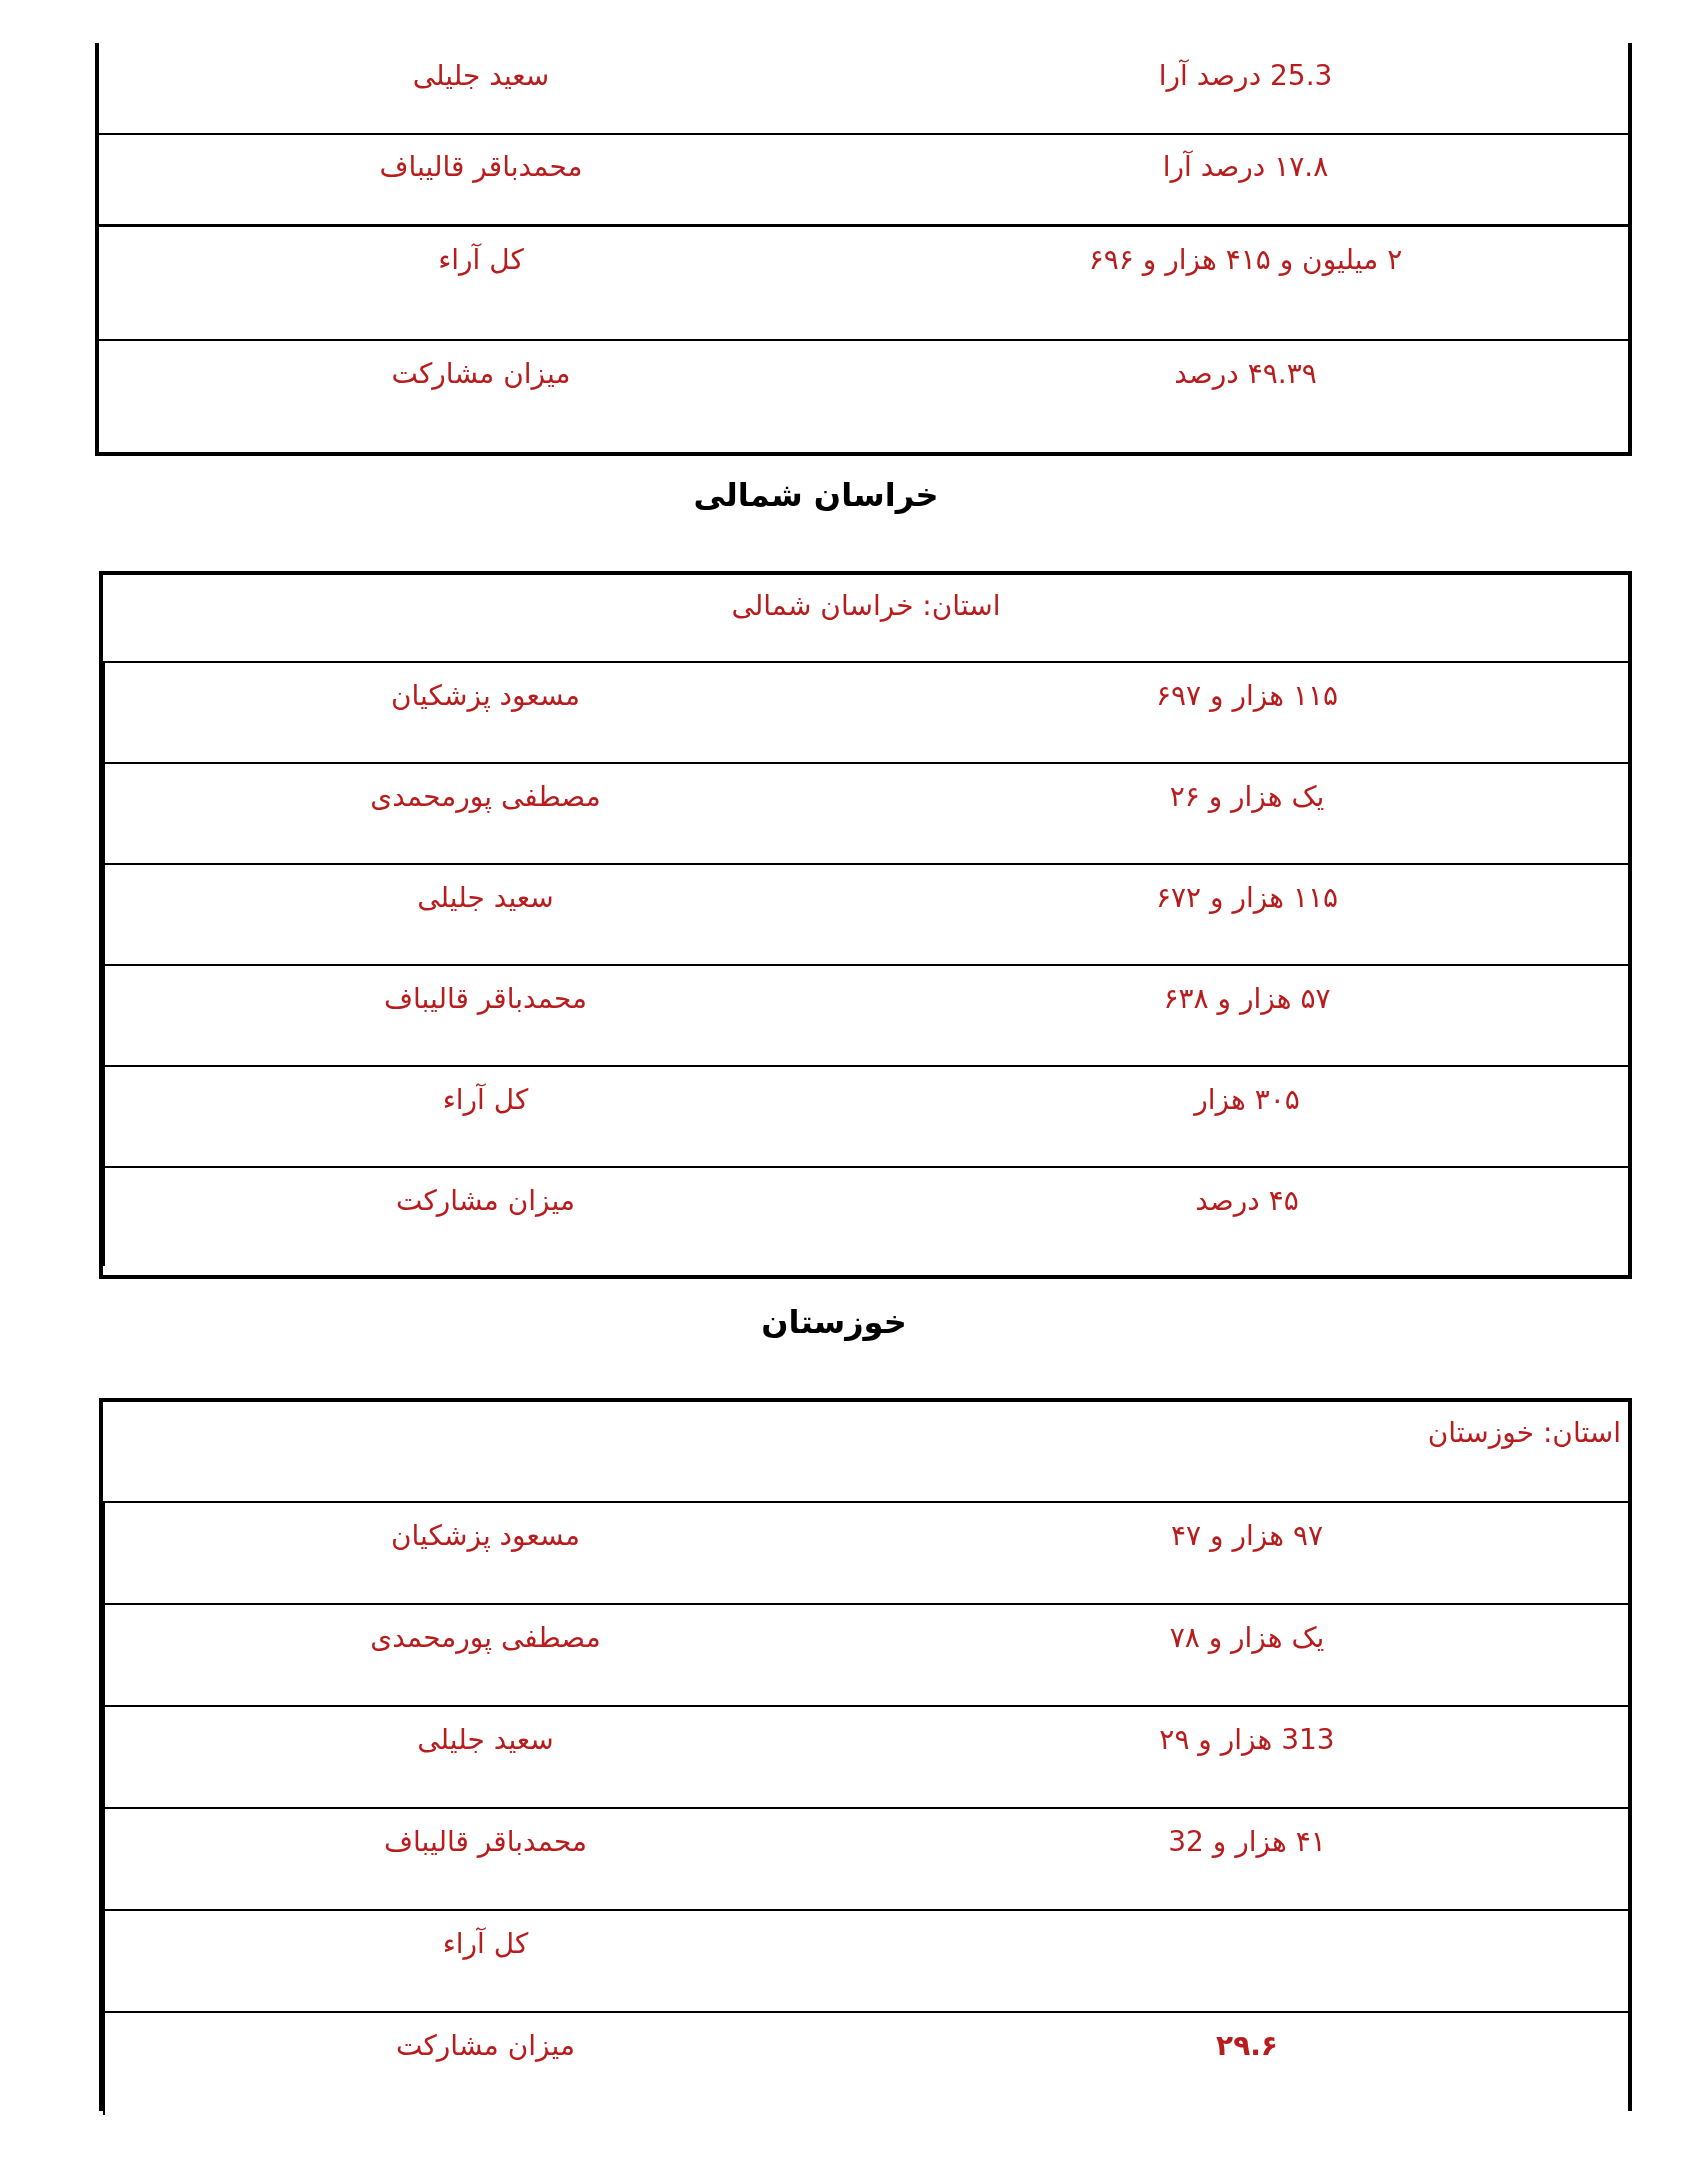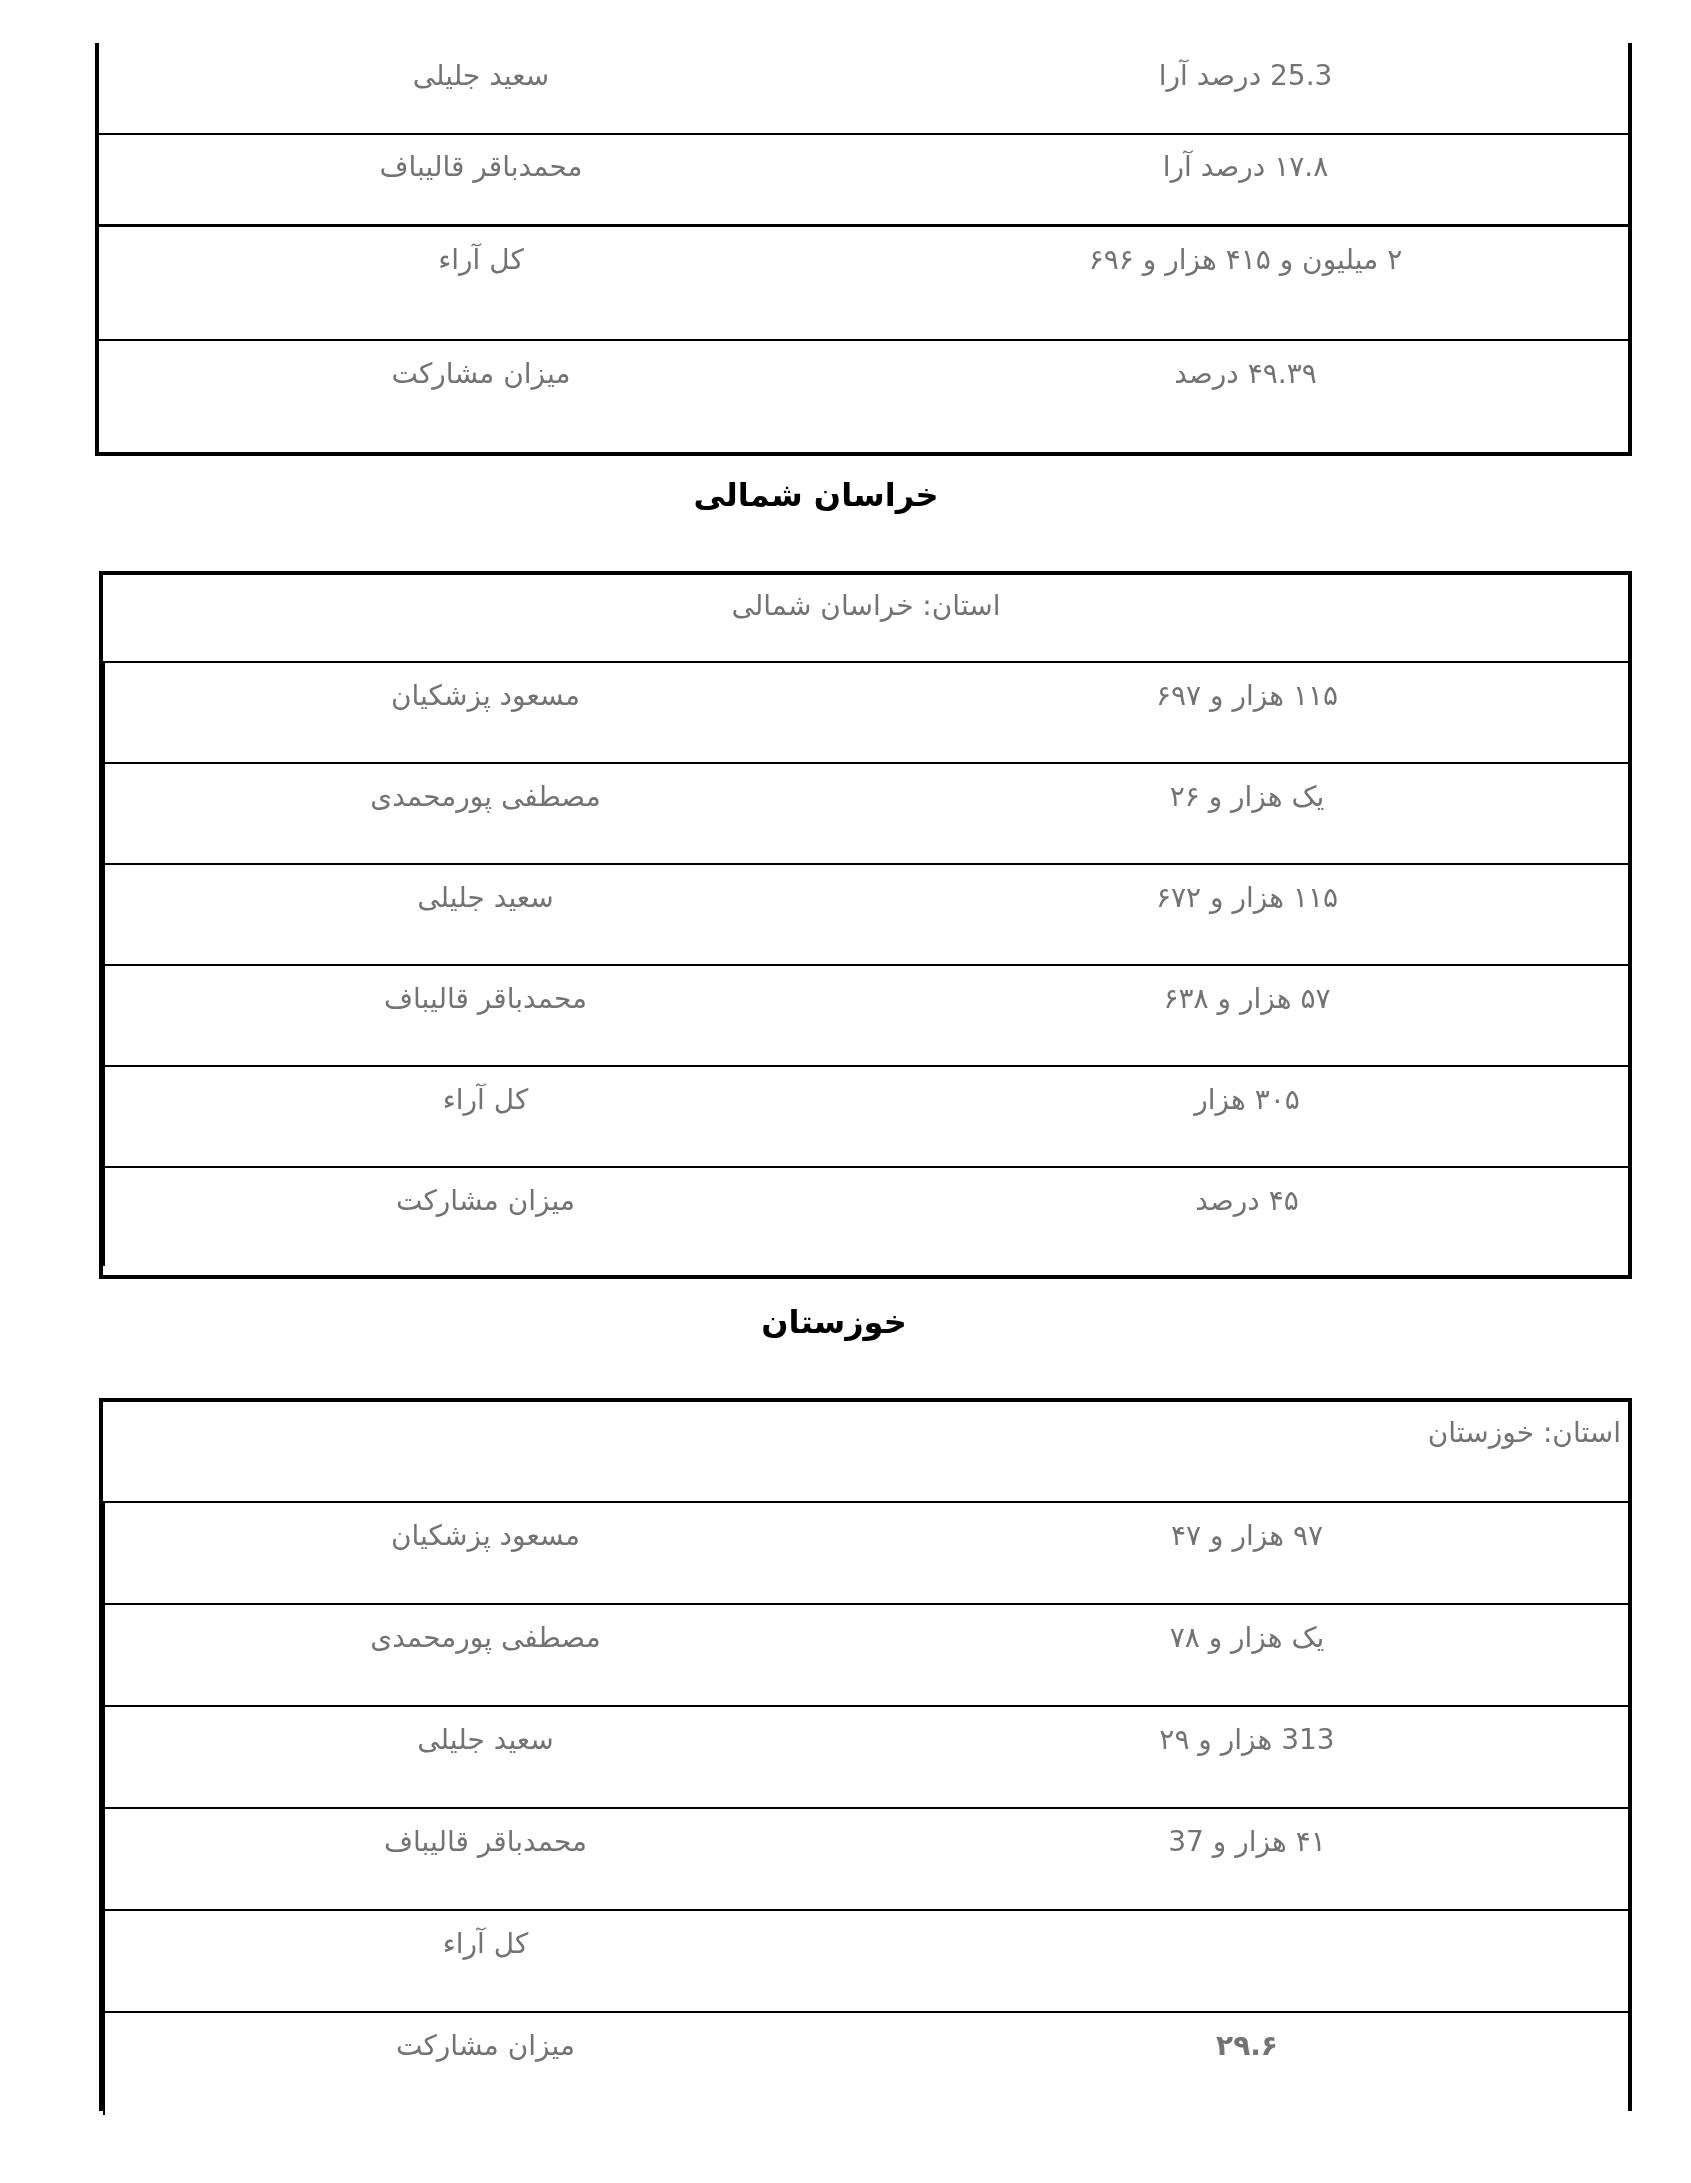--- a/index.html
+++ b/index.html
@@ -29,21 +29,21 @@
     table-layout: fixed;
     background: #ffffff;
     direction: rtl;
   }
   .vote-table td {
     border: 2.1px solid #000000;
     text-align: center;
     vertical-align: top;
     font-size: 28px;
     line-height: 1.15;
-    color: #737373;
+    color: #b91c1c;
     font-weight: 400;
     padding: 16.5px 6.9px 41px 6.9px;
     box-sizing: border-box;
   }
   .vote-table td.label-cell {
     width: 765px;
   }
   .vote-table td.value-cell {
     width: 765px;
   }
@@ -183,21 +183,21 @@
         </tr>
         <tr>
           <td class="value-cell" style="height:102px;">یک هزار و ۷۸</td>
           <td class="label-cell" style="height:102px;">مصطفی پورمحمدی</td>
         </tr>
         <tr>
           <td class="value-cell" style="height:102px;">313 هزار و ۲۹</td>
           <td class="label-cell" style="height:102px;">سعید جلیلی</td>
         </tr>
         <tr>
-          <td class="value-cell" style="height:102px;">۴۱ هزار و 37</td>
+          <td class="value-cell" style="height:102px;">۴۱ هزار و 32</td>
           <td class="label-cell" style="height:102px;">محمدباقر قالیباف</td>
         </tr>
         <tr>
           <td class="value-cell empty-value" style="height:102px;"></td>
           <td class="label-cell" style="height:102px;">کل آراء</td>
         </tr>
         <tr>
           <td class="value-cell" style="height:103px;font-weight:bold;">۲۹.۶</td>
           <td class="label-cell" style="height:103px;">میزان مشارکت</td>
         </tr>

